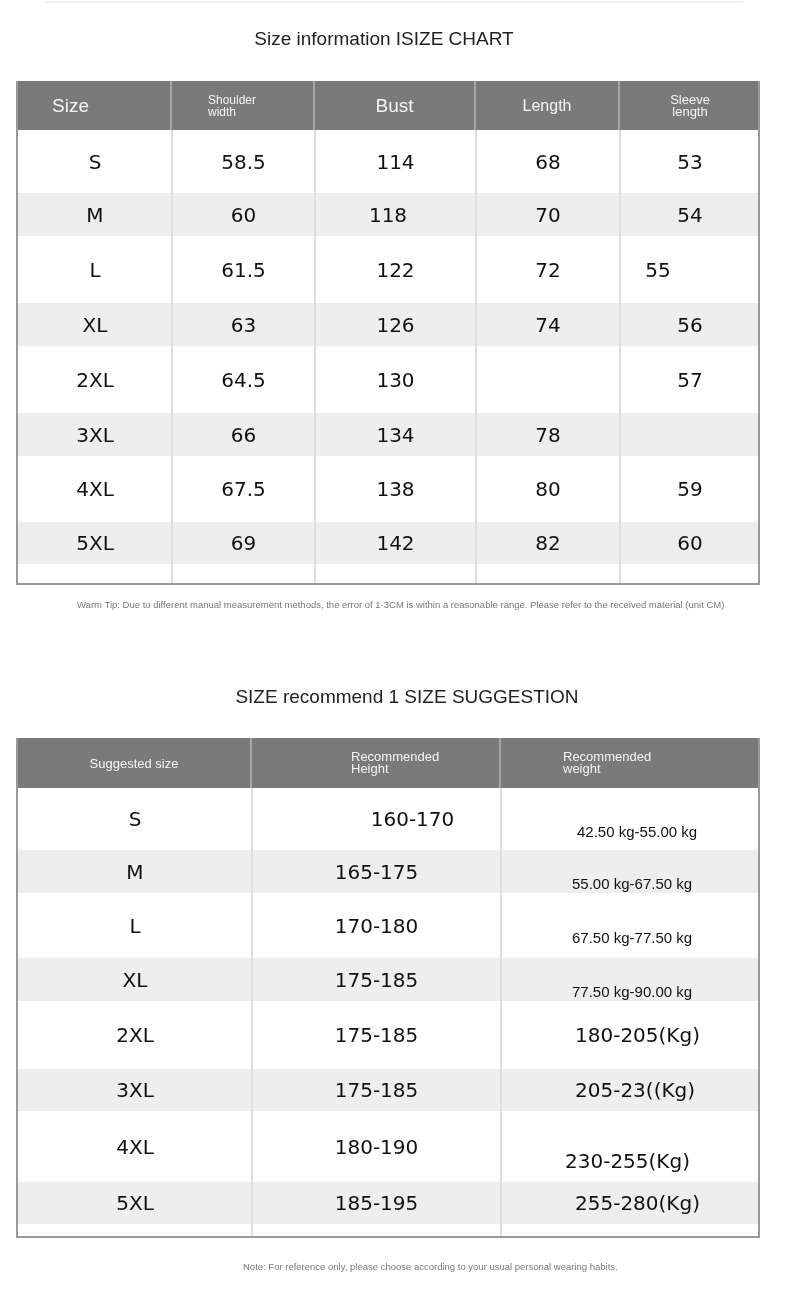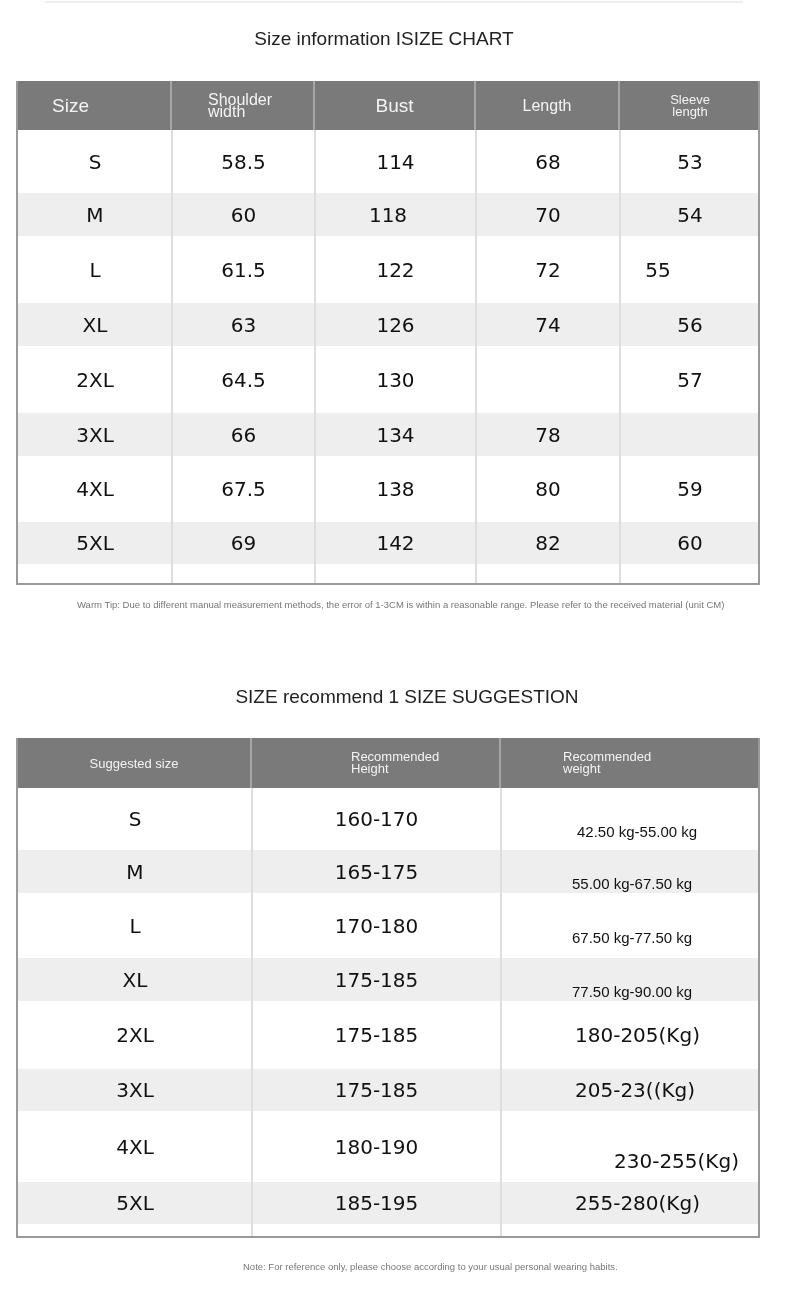--- a/index.html
+++ b/index.html
@@ -24,21 +24,21 @@
 </head>
 <body>
 
 <div class="topline"></div>
 
 <div class="title" style="top:28px;">Size information ISIZE CHART</div>
 
 <div class="tbl" id="t1" style="left:16px; top:81px; width:744px; height:504px;">
   <div class="hdr" style="height:49px;">
     <div class="hcell" style="left:0; width:154px; padding-left:34px; font-size:19px;">Size</div>
-    <div class="hcell" style="left:154px; width:143px; padding-left:36px; font-size:16px; line-height:12px; width:143px;">
+    <div class="hcell" style="left:154px; width:143px; padding-left:36px; font-size:12px; line-height:12px; width:143px;">
         <span style="display:block;width:60px;">Shoulder width</span>
       </div>
     <div class="hcell" style="left:297px; width:161px; justify-content:center; font-size:19px;">Bust</div>
     <div class="hcell" style="left:458px; width:144px; justify-content:center; font-size:16px;">Length</div>
     <div class="hcell" style="left:602px; width:140px; justify-content:center; font-size:13px; line-height:12px; text-align:center;">
         <span style="display:block;width:50px;">Sleeve length</span>
       </div>
   </div>
   <div id="t1body">
       <div class="row" style="top: 49px; height: 63px;">
@@ -112,21 +112,21 @@
     <div class="hcell" style="left:234px; width:249px; padding-left:99px; font-size:13px; line-height:12px;">
         <span style="display:block;width:100px;">Recommended Height</span>
       </div>
     <div class="hcell" style="left:483px; width:259px; padding-left:62px; font-size:13px; line-height:12px;">
         <span style="display:block;width:100px;">Recommended weight</span>
       </div>
   </div>
   <div id="t2body">
       <div class="row" style="top: 50px; height: 62px;">
         <div class="cell" style="left: 0px; width: 234px;">S</div>
-        <div class="cell" style="left: 234px; width: 249px;">160-170</div>
+        <div class="cell" style="left: 234px; width: 249px; padding-left: 36px;">160-170</div>
         <div class="cell kgsmall" style="left: 483px; width: 259px; justify-content: flex-start; padding-left: 76px; box-sizing: border-box;">42.50 kg-55.00 kg</div>
       </div>
       <div class="row alt" style="top: 112px; height: 43px;">
         <div class="cell" style="left: 0px; width: 234px;">M</div>
         <div class="cell" style="left: 234px; width: 249px;">165-175</div>
         <div class="cell kgsmall" style="left: 483px; width: 259px; justify-content: flex-start; padding-left: 71px; box-sizing: border-box;">55.00 kg-67.50 kg</div>
       </div>
       <div class="row" style="top: 155px; height: 65px;">
         <div class="cell" style="left: 0px; width: 234px;">L</div>
         <div class="cell" style="left: 234px; width: 249px;">170-180</div>
@@ -143,21 +143,21 @@
         <div class="cell" style="left: 483px; width: 259px; justify-content: flex-start; padding-left: 74px; box-sizing: border-box;">180-205(Kg)</div>
       </div>
       <div class="row alt" style="top: 331px; height: 42px;">
         <div class="cell" style="left: 0px; width: 234px;">3XL</div>
         <div class="cell" style="left: 234px; width: 249px;">175-185</div>
         <div class="cell" style="left: 483px; width: 259px; justify-content: flex-start; padding-left: 74px; box-sizing: border-box;">205-23((Kg)</div>
       </div>
       <div class="row" style="top: 373px; height: 71px;">
         <div class="cell" style="left: 0px; width: 234px;">4XL</div>
         <div class="cell" style="left: 234px; width: 249px;">180-190</div>
-        <div class="cell" style="left: 483px; width: 259px; justify-content: flex-start; padding-left: 113px; box-sizing: border-box; margin-top: 28px;">230-255(Kg)</div>
+        <div class="cell" style="left: 483px; width: 259px; justify-content: flex-start; padding-left: 64px; box-sizing: border-box; margin-top: 28px;">230-255(Kg)</div>
       </div>
       <div class="row alt" style="top: 444px; height: 42px;">
         <div class="cell" style="left: 0px; width: 234px;">5XL</div>
         <div class="cell" style="left: 234px; width: 249px;">185-195</div>
         <div class="cell" style="left: 483px; width: 259px; justify-content: flex-start; padding-left: 74px; box-sizing: border-box;">255-280(Kg)</div>
       </div>
       <div class="vline" style="left: 233px; top: 50px;"></div>
       <div class="vline" style="left: 482px; top: 50px;"></div>
     </div>
 </div>

